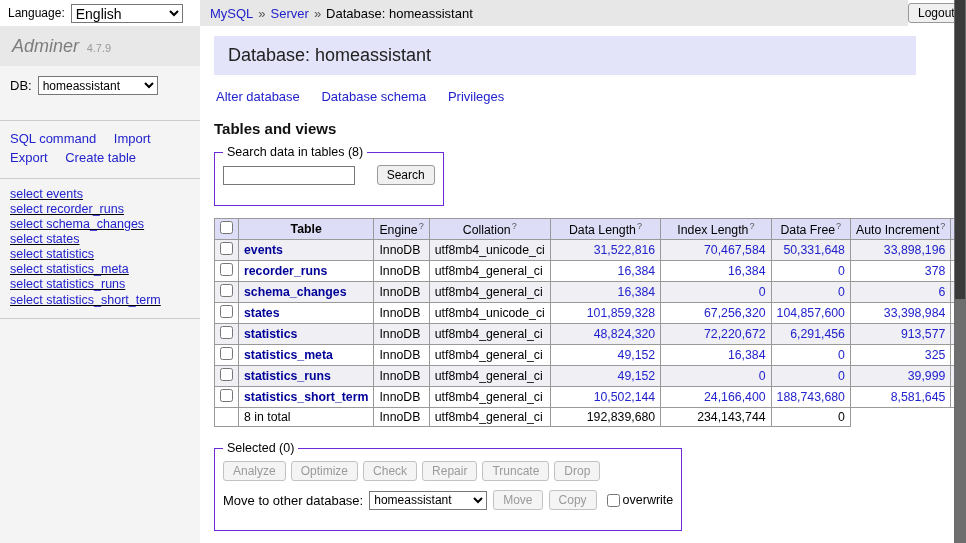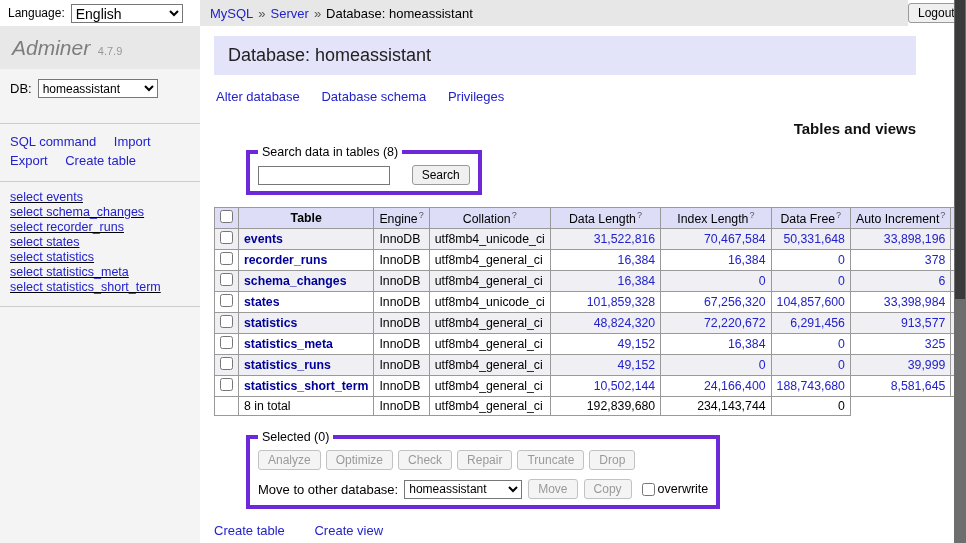--- a/index.html
+++ b/index.html
@@ -29,37 +29,37 @@
     padding: 2px 9px; cursor: pointer;
   }
   button[disabled] { color: #9a9a9a; background: #f4f4f4; border-color: #c2c2c2; cursor: default; }
 
   
   .content-row { display: flex; height: 517px; }
 
   
   .sidebar { width: 200px; background: #f4f4f4; flex: none; }
   .app-head { background: #e8e8e8; padding: 10px 12px 9px; }
-  .app-name { font-style: italic; font-size: 21px; color: #7d7d7d; }
+  .app-name { font-style: italic; font-size: 18px; color: #7d7d7d; }
   .app-version { font-size: 11px; color: #999; margin-left: 4px; }
   .db-row { padding: 10px 10px 25px; border-bottom: 1px solid #ccc; font-size: 13px; display: flex; align-items: center; }
   .db-row select { margin-left: 6px; width: 120px; font-size: 12px; font-family: inherit; border: 1px solid #777; background: #fff; height: 19px; }
   .cmd-block { padding: 9px 10px 10px; border-bottom: 1px solid #ccc; font-size: 13px; line-height: 1.45; }
   .cmd-block a { margin-right: 14px; }
   .table-list { padding: 8px 10px 10px; border-bottom: 1px solid #ccc; text-decoration: underline; }
   .table-list a { display: block; font-size: 12.5px; line-height: 1.05; padding: 1px 0; }
 
   
   .main { flex: 1; padding: 10px 50px 0 14px; background: #fff; overflow: hidden; }
   h2.db-title { background: #e3e3f9; padding: 9px 14px; font-size: 18px; font-weight: normal; color: #222; }
   .actions-row { margin: 14px 0 0 2px; }
   .actions-row a { margin-right: 18px; }
-  h3.section { margin-top: 16px; font-size: 15px; font-weight: bold; color: #111; text-align: right; }
-
-  fieldset { border: 4px solid #6d28d9; padding: 6px 8px 6px; margin-top: 8px; display: inline-block; background: #fff; margin-left: 32px; }
+  h3.section { margin-top: 16px; font-size: 15px; font-weight: bold; color: #111; }
+
+  fieldset { border: 1px solid #6d28d9; padding: 6px 8px 20px; margin-top: 8px; display: inline-block; background: #fff; }
   legend { font-size: 12.5px; padding: 0 4px; }
   .search-fieldset input[type="text"] { width: 132px; height: 19px; border: 1px solid #777; font-size: 12px; padding: 1px 3px; font-family: inherit; }
   .search-fieldset button { margin-left: 18px; }
 
   
   table.db-tables { border-collapse: collapse; margin-top: 12px; font-size: 12.3px; }
   .db-tables th, .db-tables td { border: 1px solid #999; padding: 2px 5px; white-space: nowrap; }
   .db-tables thead td, .db-tables thead th { background: #ddddf7; text-align: center; font-weight: normal; }
   .db-tables thead th.h-name { font-weight: bold; min-width: 115px; }
   .db-tables sup { font-size: 9px; color: #555; margin-left: 1px; }
@@ -129,25 +129,26 @@
           <a>SQL command</a>
           <a>Import</a>
         </div>
         <div>
           <a>Export</a>
           <a>Create table</a>
         </div>
       </div>
       <div class="table-list">
           <a>select events</a>
+          <a>select recorder_runs</a>
           <a>select schema_changes</a>
-          <a>select recorder_runs</a>
           <a>select states</a>
           <a>select statistics</a>
           <a>select statistics_meta</a>
+          <a>select statistics_runs</a>
           <a>select statistics_short_term</a>
         </div>
     </div>
 
     <div class="main">
       <h2 class="db-title">Database: homeassistant</h2>
 
       <div class="actions-row">
         <a>Alter database</a>
         <a>Database schema</a>

